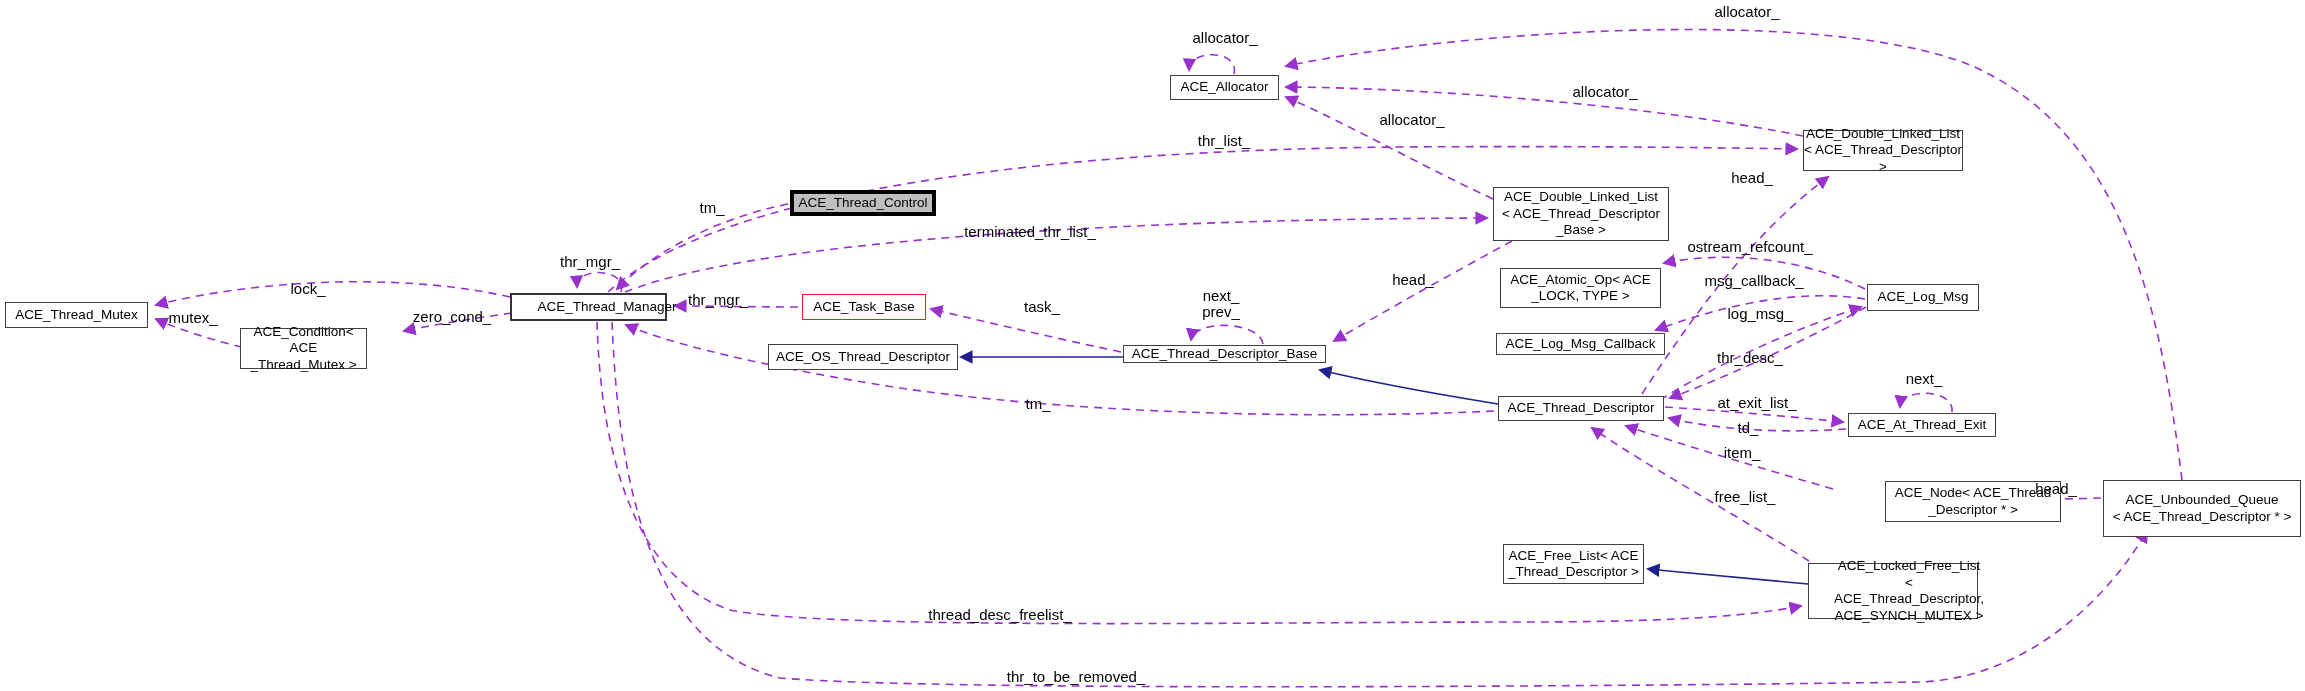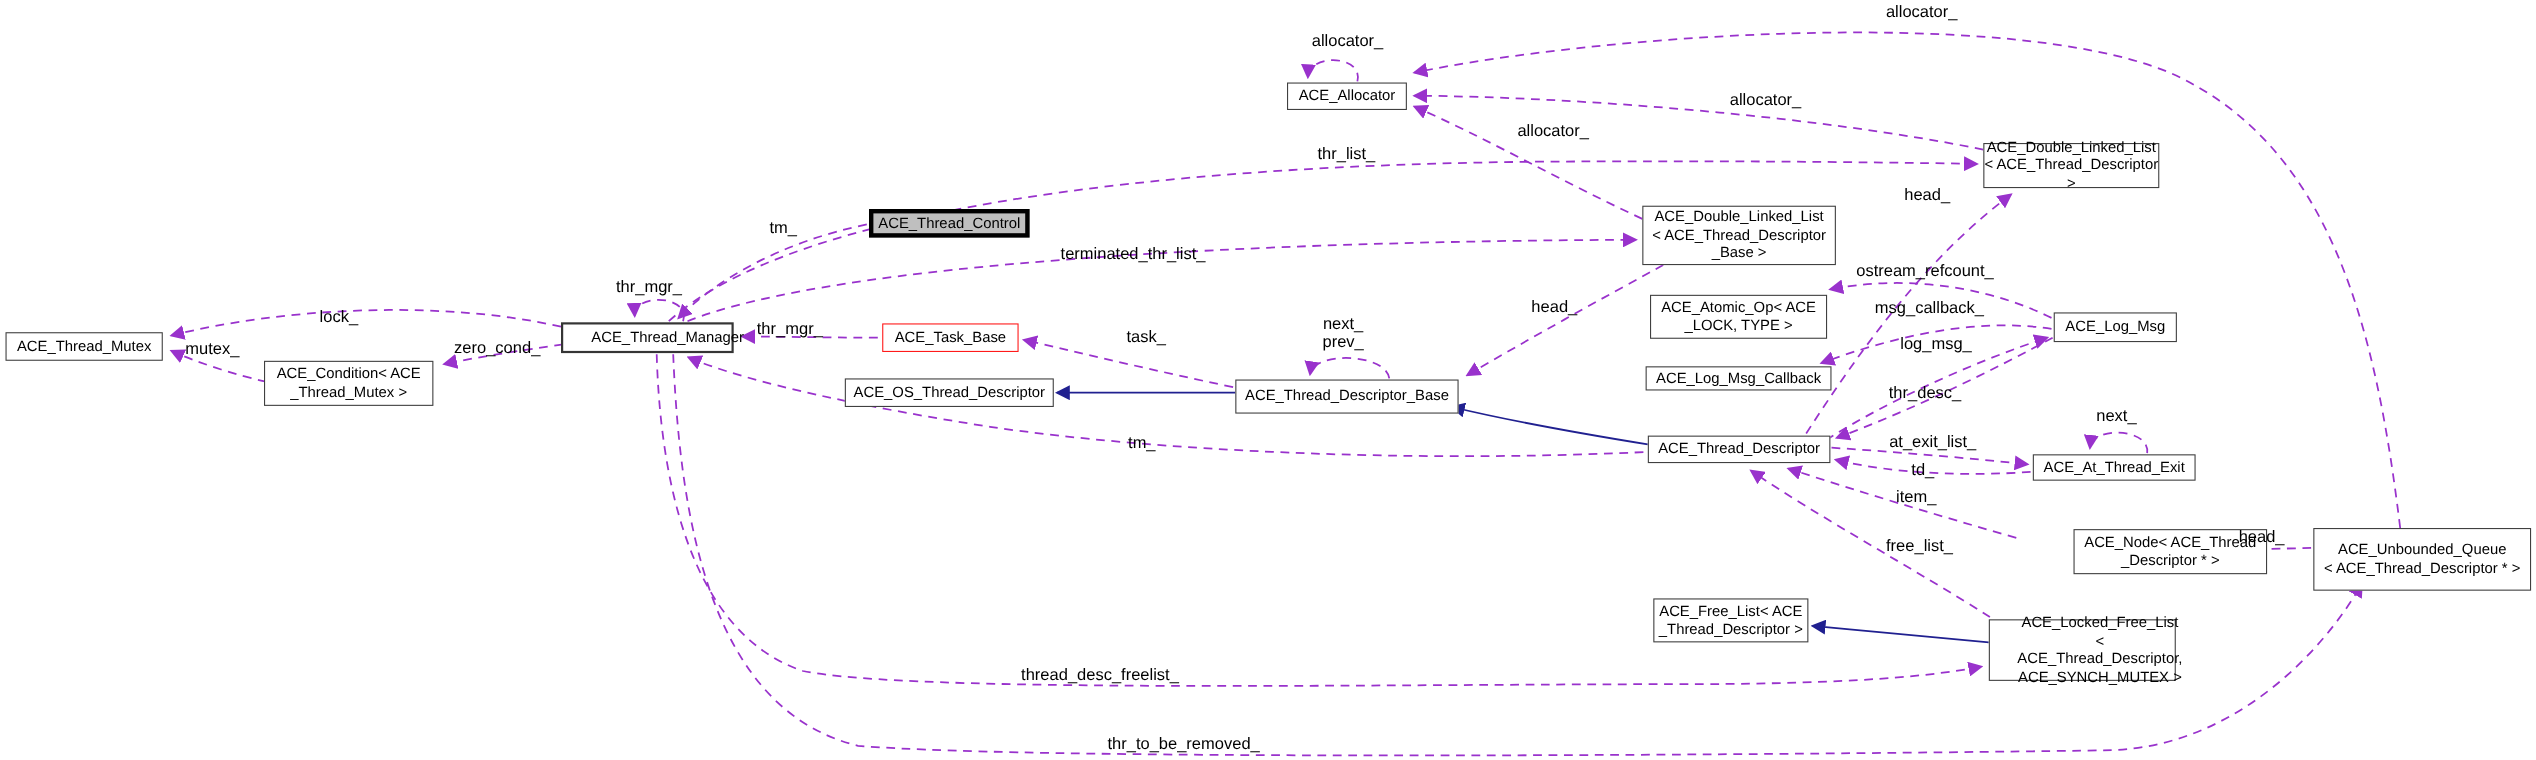--- a/index.html
+++ b/index.html
@@ -61,27 +61,27 @@
         <path d="M 597,322 C 600,430 625,575 730,610 C 830,630 1250,622 1520,622 C 1660,622 1745,617 1801,606" class="edge col" marker-end="url(#arrow-p)"></path>
         <path d="M 612,322 C 618,470 645,645 780,678 C 950,692 1650,686 1920,682 C 2030,678 2110,595 2147,531" class="edge col" marker-end="url(#arrow-p)"></path>
         <path d="M 1494,411 C 1280,421 1050,410 900,388 C 790,371 680,348 626,325" class="edge col" marker-end="url(#arrow-p)"></path>
         <path d="M 1123,357 L 961,357" class="edge inh" marker-end="url(#arrow-n)"></path>
         <path d="M 1498,404 C 1430,393 1370,382 1320,370" class="edge inh" marker-end="url(#arrow-n)"></path>
         <path d="M 1808,584 C 1750,579 1700,574 1648,569" class="edge inh" marker-end="url(#arrow-n)"></path>
       </g>
   </svg>
   <div id="node-layer">
       <div class="node" style="left: 5px; top: 302px; width: 143px; height: 26px;">ACE_Thread_Mutex</div>
-      <div class="node" style="left: 240px; top: 328px; width: 154px; height: 41px;">ACE_Condition&lt; ACE
+      <div class="node" style="left: 240px; top: 328px; width: 127px; height: 41px;">ACE_Condition&lt; ACE
 _Thread_Mutex &gt;</div>
       <div class="node root" style="left: 510px; top: 293px; width: 157px; height: 28px;">ACE_Thread_Manager</div>
       <div class="node gray" style="left: 790px; top: 190px; width: 146px; height: 26px;">ACE_Thread_Control</div>
       <div class="node red" style="left: 802px; top: 294px; width: 124px; height: 26px;">ACE_Task_Base</div>
       <div class="node" style="left: 768px; top: 344px; width: 190px; height: 26px;">ACE_OS_Thread_Descriptor</div>
-      <div class="node" style="left: 1123px; top: 345px; width: 203px; height: 31px;">ACE_Thread_Descriptor_Base</div>
+      <div class="node" style="left: 1123px; top: 345px; width: 203px; height: 18px;">ACE_Thread_Descriptor_Base</div>
       <div class="node" style="left: 1493px; top: 187px; width: 176px; height: 54px;">ACE_Double_Linked_List
 &lt; ACE_Thread_Descriptor
 _Base &gt;</div>
       <div class="node" style="left: 1170px; top: 75px; width: 109px; height: 25px;">ACE_Allocator</div>
       <div class="node" style="left: 1803px; top: 130px; width: 160px; height: 41px;">ACE_Double_Linked_List
 &lt; ACE_Thread_Descriptor &gt;</div>
       <div class="node" style="left: 1500px; top: 268px; width: 161px; height: 40px;">ACE_Atomic_Op&lt; ACE
 _LOCK, TYPE &gt;</div>
       <div class="node" style="left: 1496px; top: 333px; width: 169px; height: 22px;">ACE_Log_Msg_Callback</div>
       <div class="node" style="left: 1867px; top: 284px; width: 112px; height: 27px;">ACE_Log_Msg</div>

